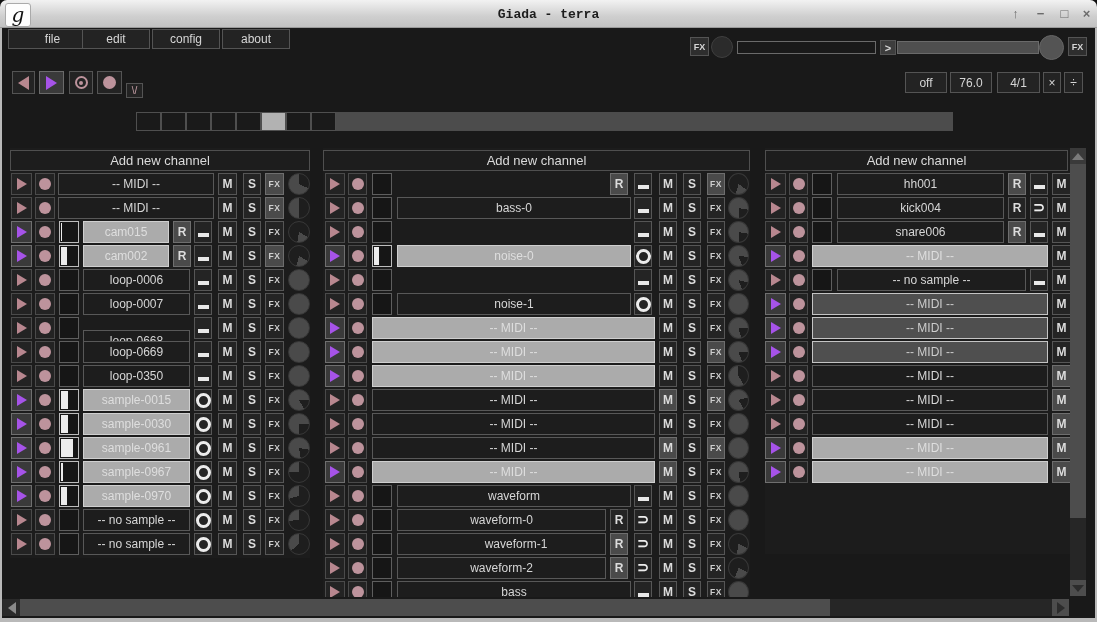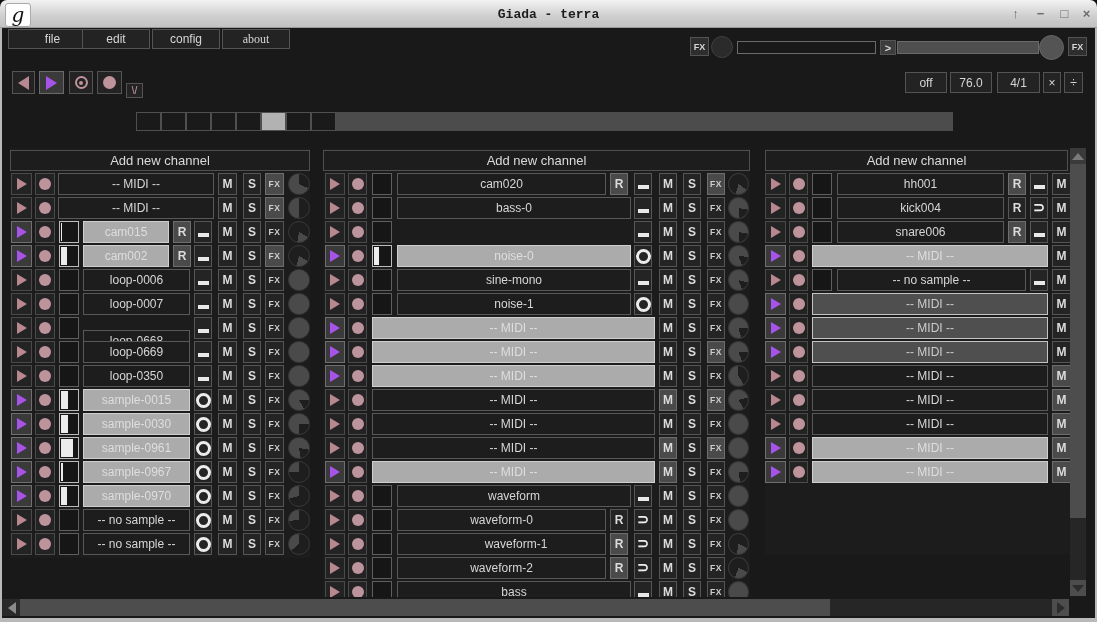--- a/index.html
+++ b/index.html
@@ -85,21 +85,21 @@
     <div class="winctl" style="left:1031px;">−</div>
     <div class="winctl" style="left:1055px;">□</div>
     <div class="winctl" style="left:1077px;">×</div>
   </div>
 
   <div id="win" style="position:absolute;left:0;top:28px;width:1097px;height:594px;background:#191919;">
 
     <div class="btn" style="left:8px;top:1px;width:81px;height:20px;padding-left:8px;">file</div>
     <div class="btn" style="left:82px;top:1px;width:68px;height:20px;">edit</div>
     <div class="btn" style="left:152px;top:1px;width:68px;height:20px;">config</div>
-    <div class="btn" style="left:222px;top:1px;width:68px;height:20px;font-family:Liberation Serif, serif;">about</div>
+    <div class="btn" style="left:222px;top:1px;width:68px;height:20px;">about</div>
 
     <div class="btn fxbtn-top" style="left:690px;top:9px;width:19px;height:19px;">FX</div>
     <div class="ioknob" style="left:711px;top:8px;width:22px;height:22px;background:#2b2b2b;border:1px solid #3f3f3f;"></div>
     <div class="hmeter" style="left:737px;top:13px;width:139px;height:13px;"></div>
     <div class="btn" style="left:880px;top:12px;width:16px;height:15px;background:#3d3d3d;font-size:11px;font-weight:bold;">&gt;</div>
     <div class="hmeter full" style="left:897px;top:13px;width:142px;height:13px;"></div>
     <div class="ioknob" style="left:1039px;top:7px;width:25px;height:25px;background:#545454;border:1px solid #666;"></div>
     <div class="btn fxbtn-top" style="left:1068px;top:9px;width:19px;height:19px;">FX</div>
 
     <div class="btn" style="left:12px;top:43px;width:23px;height:23px;">
@@ -553,23 +553,20 @@
         <div class="btn addbtn" style="left: 0px; top: 2px; width: 427px; height: 21px; position: absolute;">Add new channel</div>
         <div class="cell play" style="left: 2px; top: 25px; width: 20px; height: 22px;">
           <span class="tri"></span>
         </div>
         <div class="cell arm" style="left: 25px; top: 25px; width: 19px; height: 22px;">
           <span class="dot"></span>
         </div>
         <div class="cell metbox" style="left: 49px; top: 25px; width: 20px; height: 22px;">
           <div class="metfill" style="width: 0%;"></div>
         </div>
-        <div class="cell namef dark" style="left: 74px; top: 25px; width: 209px; height: 22px;">
-          <span>cam020</span>
-        </div>
         <div class="cell sq hl" style="left: 287px; top: 25px; width: 18px; height: 22px;">
           <span>R</span>
         </div>
         <div class="cell sq" style="left: 311px; top: 25px; width: 18px; height: 22px;">
           <span class="ic-oneshot"></span>
         </div>
         <div class="cell sq" style="left: 336px; top: 25px; width: 18px; height: 22px;">
           <span>M</span>
         </div>
         <div class="cell sq" style="left: 360px; top: 25px; width: 18px; height: 22px;">
@@ -652,23 +649,20 @@
         </div>
         <div class="cell knob" style="left: 405px; top: 97px; width: 21px; height: 22px; background: conic-gradient(rgb(74, 74, 74) 0deg, rgb(74, 74, 74) 95deg, rgb(30, 30, 30) 95deg, rgb(30, 30, 30) 160deg, rgb(74, 74, 74) 160deg, rgb(74, 74, 74) 360deg);"></div>
         <div class="cell play" style="left: 2px; top: 121px; width: 20px; height: 22px;">
           <span class="tri"></span>
         </div>
         <div class="cell arm" style="left: 25px; top: 121px; width: 19px; height: 22px;">
           <span class="dot"></span>
         </div>
         <div class="cell metbox" style="left: 49px; top: 121px; width: 20px; height: 22px;">
           <div class="metfill" style="width: 0%;"></div>
-        </div>
-        <div class="cell namef dark" style="left: 74px; top: 121px; width: 234px; height: 22px;">
-          <span>sine-mono</span>
         </div>
         <div class="cell sq" style="left: 311px; top: 121px; width: 18px; height: 22px;">
           <span class="ic-oneshot"></span>
         </div>
         <div class="cell sq" style="left: 336px; top: 121px; width: 18px; height: 22px;">
           <span>M</span>
         </div>
         <div class="cell sq" style="left: 360px; top: 121px; width: 18px; height: 22px;">
           <span>S</span>
         </div>

